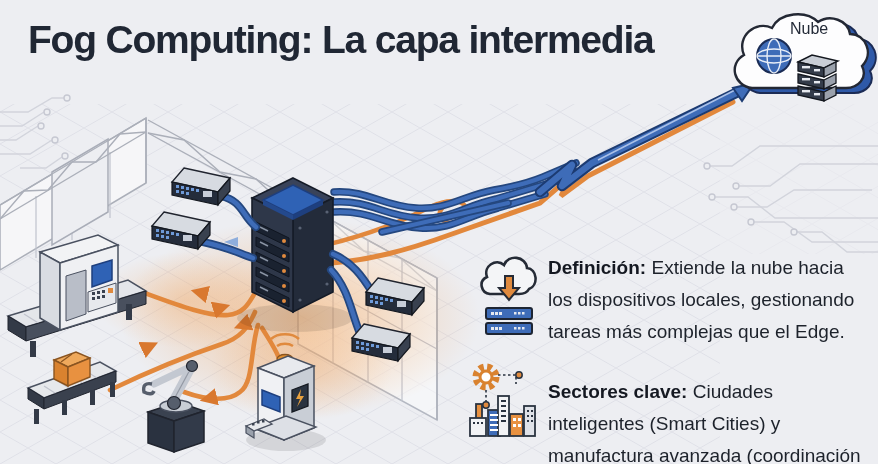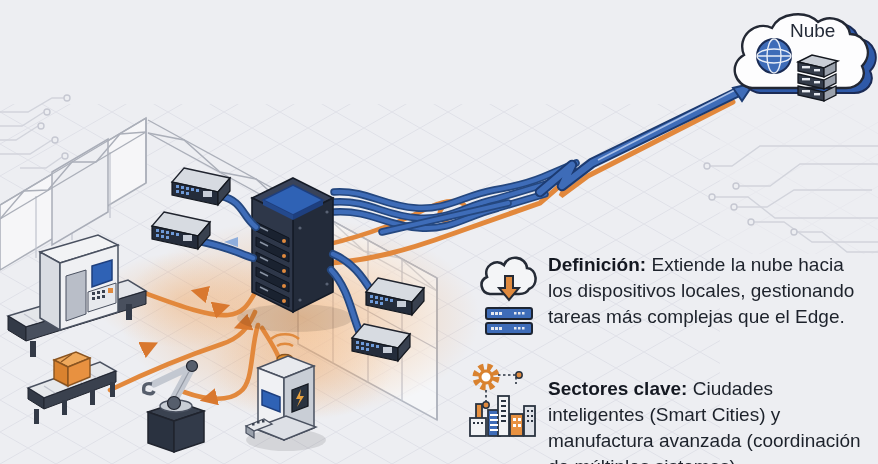--- a/index.html
+++ b/index.html
@@ -1,22 +1,22 @@
 <!DOCTYPE html>
 <html><head>
 <meta charset="utf-8">
 <style>
   html,body{margin:0;padding:0;background:#EDEEF2;}
   .stage{position:relative;width:878px;height:464px;background:#EDEEF2;overflow:hidden;
          font-family:"Liberation Sans",sans-serif;}
   .scene-svg{position:absolute;left:0;top:0;}
   .title{position:absolute;left:28px;top:18px;font-size:39px;font-weight:700;color:#202734;
          letter-spacing:-1.2px;white-space:nowrap;}
-  .nube{position:absolute;left:790px;top:20px;font-size:19px;color:#242b38;}
-  .info{position:absolute;color:#1d222b;font-size:19px;line-height:26px;}
+  .nube{position:absolute;left:790px;top:20px;font-size:16px;color:#242b38;}
+  .info{position:absolute;color:#1d222b;font-size:19px;line-height:32px;}
   .info .tx b{font-weight:700;color:#141821;}
   #def{left:478px;top:252px;width:392px;}
   #sec{left:468px;top:356px;width:404px;}
   #def .tx{margin-left:70px;width:322px;}
   #sec .tx{margin-left:80px;width:324px;margin-top:20px;}
   .ic{position:absolute;left:0;top:4px;}
   
   .co{stroke:#24477F;stroke-width:8;fill:none;stroke-linecap:round;}
   .cb{stroke:#3E6CB8;stroke-width:4.5;fill:none;stroke-linecap:round;}
   .ro{stroke:#24477F;stroke-width:7.5;fill:none;stroke-linecap:round;}
@@ -344,20 +344,21 @@
       <g>
         <polygon points="798,86 824,92 824,101 798,95" fill="#343C4A" stroke="#14181F" stroke-width="1.3"></polygon>
         <polygon points="824,92 836,86 836,95 824,101" fill="#9AA1AC" stroke="#14181F" stroke-width="1.3"></polygon>
         <rect x="802" y="90" width="8" height="2.4" fill="#E6E9EF"></rect>
             <rect x="814" y="93" width="6" height="2.4" fill="#E6E9EF"></rect>
       </g>
     </g>
   </g>
 </svg>
 
+<div class="title">Fog Computing: La capa intermedia</div>
 <div class="nube">Nube</div>
 
 <div class="info" id="def">
   <svg class="ic" width="62" height="82" viewBox="0 0 62 82">
     <path d="M12,38 C3,37 0,25 9,21 C5,10 18,2 26,9 C30,-2 48,0 49,12 C59,13 61,29 51,33 C49,37 45,38 41,38 Z" fill="#F4F5F7" stroke="#252B36" stroke-width="2.6"></path>
     <g>
       <polygon points="27,20 35,20 35,32 41,32 31,44 21,32 27,32" fill="#E08A3E" stroke="#252B36" stroke-width="2"></polygon>
     </g>
     <g>
       <rect x="8" y="52" width="46" height="11" rx="2" fill="#3E6CB8" stroke="#1D2533" stroke-width="2"></rect>

